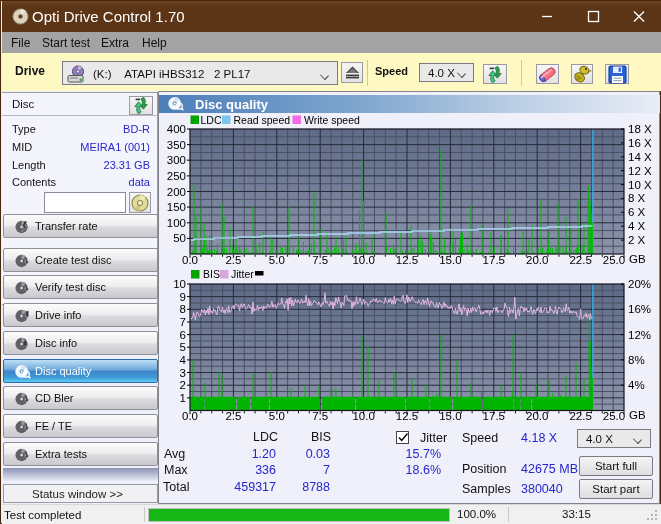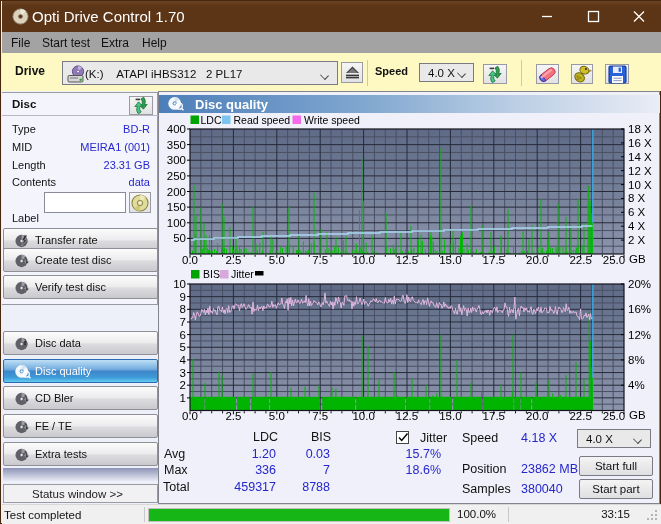--- a/index.html
+++ b/index.html
@@ -11,21 +11,21 @@
 #menu{position:absolute;left:1px;top:31px;width:659px;height:21px;background:#a3a3a3;font-size:12px;color:#111}
 #menu span{position:absolute;top:4px}
 #tool{position:absolute;left:1px;top:52px;width:659px;height:38px;background:#fef9c3}
 .tbtn{position:absolute;border:1px solid #9a9aa2;background:linear-gradient(#f6f6f6,#e2e2e4);display:flex;align-items:center;justify-content:center}
 .combo{position:absolute;border:1px solid #7a7a82;background:#e9e9ea;font-size:11.5px;color:#111}
 .chev{position:absolute;width:8px;height:8px}
 .chev::before{content:"";position:absolute;left:0;top:1px;width:6px;height:6px;border-right:1.6px solid #444;border-bottom:1.6px solid #444;transform:rotate(45deg) scale(1,.8)}
 .vsep{position:absolute;width:1px;background:#c6c6ce;top:59px;height:26px}
 #lpanel{position:absolute;left:1px;top:90px;width:156px;height:413px;background:#eef0f9}
 #dbox{position:absolute;left:0;top:1px;width:156px;height:213px;background:#f4f5fc;border:1px solid #9a9aa4;border-left:none}
-#dbox .hdr{position:absolute;left:10px;top:5px;font-weight:bold;font-size:11.5px;color:#111}
+#dbox .hdr{position:absolute;left:10px;top:5px;font-weight:normal;font-size:11.5px;color:#111}
 #dbox .hline{position:absolute;left:0;top:22px;width:156px;height:1px;background:#b8b8c4}
 .frow{position:absolute;left:10px;font-size:11px;color:#111}
 .fval{position:absolute;right:7px;font-size:11px;color:#2626cc;text-align:right}
 .lbtn{position:absolute;left:1px;width:155px;height:24px;border:1px solid #8f8f98;border-radius:2px;background:linear-gradient(#fcfcfc 0%,#ececee 48%,#dcdcdf 55%,#c9c9ce 100%);font-size:11px;color:#111}
 .lbtn.active{background:linear-gradient(#bedff5 0%,#74acdf 42%,#3e86ca 52%,#3f9bd8 80%,#62cdf0 100%);border-color:#2a6ab0;color:#fff}
 .bic{position:absolute;left:10px;top:4px}
 .blb{position:absolute;left:31px;top:5px}
 #grad{position:absolute;left:1px;top:377px;width:155px;height:13px;background:linear-gradient(#8d93b6,#e8eaf4)}
 #swbtn{position:absolute;left:1px;top:393px;width:155px;height:19px;background:#f1f1f3;border:1px solid #9a9aa2;text-align:center;font-size:11.5px;color:#222;padding-top:3px;text-indent:-6px}
 #main{position:absolute;left:157px;top:90px;width:502px;height:413px;background:#eff0f9;border:1px solid #83838d}
@@ -69,21 +69,21 @@
     <span style="position:absolute;left:13px;top:11px;font-size:12px;font-weight:bold;color:#111">Drive</span>
     <div class="combo" style="left:60px;top:8px;width:276px;height:24px">
       <span style="position:absolute;left:4px;top:3px"><svg width="19" height="19" viewBox="0 0 19 19">
             <circle cx="11" cy="6.5" r="5.6" fill="#8f7bb5" stroke="#5d4a85"></circle>
             <path d="M11 .9a5.6 5.6 0 0 1 4 1.7L11 6.5z" fill="#c3b4dd"></path>
             <circle cx="11" cy="6.5" r="1.5" fill="#e8e2f2" stroke="#5d4a85" stroke-width=".7"></circle>
             <rect x="1" y="10.5" width="15" height="6.5" rx="1.2" fill="#d6d6d6" stroke="#555"></rect>
             <rect x="3" y="12.2" width="8" height="1.6" fill="#9a9a9a"></rect>
             <circle cx="13.7" cy="14.8" r="1.3" fill="#2fae2f"></circle>
           </svg></span>
-      <span style="position:absolute;left:22px;top:6px;font-size:11.5px">(K:) &nbsp;&nbsp;&nbsp;ATAPI iHBS312 &nbsp;&nbsp;2 PL17</span>
+      <span style="position:absolute;left:30px;top:6px;font-size:11.5px">(K:) &nbsp;&nbsp;&nbsp;ATAPI iHBS312 &nbsp;&nbsp;2 PL17</span>
       <span class="chev" style="right:8px;top:9px"></span>
     </div>
     <div class="tbtn" style="left:339px;top:9px;width:22px;height:21px">
         <svg width="15" height="13" viewBox="0 0 15 13">
           <path d="M7.5 .5L14 7H1z" fill="#3a3a3a"></path>
           <path d="M7.5 2L12.6 7H2.4z" fill="#777"></path>
           <rect x="1" y="8.6" width="13" height="1.6" fill="#3a3a3a"></rect>
           <rect x="1" y="10.8" width="13" height="1.6" fill="#3a3a3a"></rect>
         </svg>
       </div>
@@ -155,21 +155,21 @@
       <div class="tbtn" style="left:127px;top:99px;width:22px;height:21px">
           <svg width="18" height="18" viewBox="0 0 17 17">
             <circle cx="8.5" cy="8.5" r="7.6" fill="#e0dc9a" stroke="#8a8440"></circle>
             <path d="M8.5 .9a7.6 7.6 0 0 1 5.4 2.2L8.5 8.5z" fill="#eeeabc"></path>
             <path d="M8.5 16.1a7.6 7.6 0 0 1-5.4-2.2L8.5 8.5z" fill="#cdc87e"></path>
             <circle cx="8.5" cy="8.5" r="2.6" fill="#d6d2a0" stroke="#8a8440" stroke-width=".8"></circle>
             <circle cx="8.5" cy="8.5" r="1.2" fill="#f6f4e4"></circle>
           </svg>
         </div>
     </div>
-    <div class="lbtn" style="top:137px">
+    <div class="lbtn" style="top:123px">
         <span class="bic"><svg width="16" height="16" viewBox="0 0 19 18">
             <circle cx="9" cy="9" r="7.3" fill="#606068"></circle>
             <path d="M9 1.7a7.3 7.3 0 0 1 5.2 2.1L9 9z" fill="#9a9aa2"></path>
             <circle cx="9" cy="9" r="2" fill="#e8e8ee" stroke="#44444c" stroke-width=".8"></circle>
             <path d="M12.5 2 L9.5 8.5 L12 8.5 L9 15 L15.5 7.5 L12.7 7.5 L15.5 2.5 Z" fill="#2b2b33" stroke="#ccc" stroke-width=".5"></path>
           </svg></span>
         <span class="blb">Transfer rate</span>
       </div>
       <div class="lbtn" style="top:157px">
         <span class="bic"><svg width="16" height="16" viewBox="0 0 19 18">
@@ -182,28 +182,37 @@
       </div>
       <div class="lbtn" style="top:184px">
         <span class="bic"><svg width="16" height="16" viewBox="0 0 19 18">
             <circle cx="9" cy="9" r="7.3" fill="#606068"></circle>
             <path d="M9 1.7a7.3 7.3 0 0 1 5.2 2.1L9 9z" fill="#9a9aa2"></path>
             <circle cx="9" cy="9" r="2" fill="#e8e8ee" stroke="#44444c" stroke-width=".8"></circle>
             <path d="M13 3.5 A7 7 0 0 1 16.3 9.5 L18 9.5 L15.2 13 L12.6 9.5 L14.3 9.5 A5 5 0 0 0 11.8 5.3 Z" fill="#3a3a42" stroke="#ddd" stroke-width=".5"></path>
           </svg></span>
         <span class="blb">Verify test disc</span>
       </div>
+      <div class="lbtn" style="top:212px">
+        <span class="bic"><svg width="16" height="16" viewBox="0 0 19 18">
+            <circle cx="9" cy="9" r="7.3" fill="#606068"></circle>
+            <path d="M9 1.7a7.3 7.3 0 0 1 5.2 2.1L9 9z" fill="#9a9aa2"></path>
+            <circle cx="9" cy="9" r="2" fill="#e8e8ee" stroke="#44444c" stroke-width=".8"></circle>
+            <path d="M13.5 3 h4 v7 h-4 z" fill="#3a3a42" stroke="#ddd" stroke-width=".5"></path>
+          </svg></span>
+        <span class="blb">Drive info</span>
+      </div>
       <div class="lbtn" style="top:240px">
         <span class="bic"><svg width="16" height="16" viewBox="0 0 19 18">
             <circle cx="9" cy="9" r="7.3" fill="#606068"></circle>
             <path d="M9 1.7a7.3 7.3 0 0 1 5.2 2.1L9 9z" fill="#9a9aa2"></path>
             <circle cx="9" cy="9" r="2" fill="#e8e8ee" stroke="#44444c" stroke-width=".8"></circle>
             <text x="12" y="10" font-size="9" font-weight="bold" fill="#222" font-family="Liberation Serif">i</text>
           </svg></span>
-        <span class="blb">Disc data</span>
+        <span class="blb">Disc info</span>
       </div>
       <div class="lbtn active" style="top:268px">
         <span class="bic"><svg width="17" height="16" viewBox="0 0 19 18">
             <circle cx="8.6" cy="8.4" r="7.2" fill="#f4f8fc"></circle>
             <path d="M8.6 1.2a7.2 7.2 0 0 1 5.1 2.1L8.6 8.4z" fill="#d2e2f2"></path>
             <circle cx="8.6" cy="8.4" r="2.4" fill="#6b9ecd"></circle>
             <circle cx="8.6" cy="8.4" r="1.1" fill="#fff"></circle>
             <circle cx="13.8" cy="11.4" r="3.4" fill="none" stroke="#fff" stroke-width="1.4"></circle>
             <path d="M16.2 13.8L18.4 16" stroke="#fff" stroke-width="1.6"></path>
           </svg></span>
@@ -417,38 +426,38 @@
   <span class="abs" style="left:395px;top:430px;width:13px;height:13px;border:1px solid #444;background:#fff"></span>
   <svg class="abs" style="left:397px;top:431px" width="11" height="11">
       <path d="M1 5.5L3.7 8.5L9.5 1.5" stroke="#000" stroke-width="1.4" fill="none"></path>
     </svg>
   <span class="st" style="left:419px;top:430px">Jitter</span>
   <span class="sv" style="right:219px;top:446px">15.7%</span>
   <span class="sv" style="right:219px;top:462px">18.6%</span>
   <span class="st" style="left:461px;top:430px">Speed</span>
   <span class="sv" style="left:520px;top:430px;text-align:left">4.18 X</span>
   <span class="st" style="left:461px;top:461px">Position</span>
-  <span class="sv" style="left:520px;top:461px;text-align:left">23862 MB</span>
+  <span class="sv" style="left:520px;top:461px;text-align:left">42675 MB</span>
   <span class="st" style="left:461px;top:481px">Samples</span>
   <span class="sv" style="left:520px;top:481px;text-align:left">380040</span>
   <div class="combo" style="left:576px;top:428px;width:74px;height:19px">
     <span style="position:absolute;left:8px;top:3px;font-size:11.5px">4.0 X</span>
     <span class="chev" style="right:8px;top:5px"></span>
   </div>
   <div class="sbtn" style="left:578px;top:455px;width:74px">Start full</div>
   <div class="sbtn" style="left:578px;top:478px;width:74px">Start part</div>
   <div id="sbar">
     <span style="position:absolute;left:2px;top:4px">Test completed</span>
     <div class="scell" style="left:142px"></div>
     <div style="position:absolute;left:146px;top:3px;width:302px;height:14px;background:#e8e8e8;border:1px solid #c0c0c0">
       <div style="position:absolute;left:0;top:0;width:300px;height:12px;background:#17b617"></div>
     </div>
     <div style="position:absolute;left:455px;top:3px">100.0%</div>
     <div class="scell" style="left:506px"></div>
-    <div style="position:absolute;left:560px;top:3px;width:68px;text-align:right">33:15</div>
+    <div style="position:absolute;left:560px;top:3px;width:68px;text-align:left">33:15</div>
     <svg style="position:absolute;right:3px;bottom:3px" width="12" height="12">
         <g fill="#b4b4b4">
           <rect x="9" y="9" width="2" height="2"></rect>
           <rect x="9" y="5" width="2" height="2"></rect>
           <rect x="5" y="9" width="2" height="2"></rect>
           <rect x="9" y="1" width="2" height="2"></rect>
           <rect x="5" y="5" width="2" height="2"></rect>
           <rect x="1" y="9" width="2" height="2"></rect>
         </g>
       </svg>

